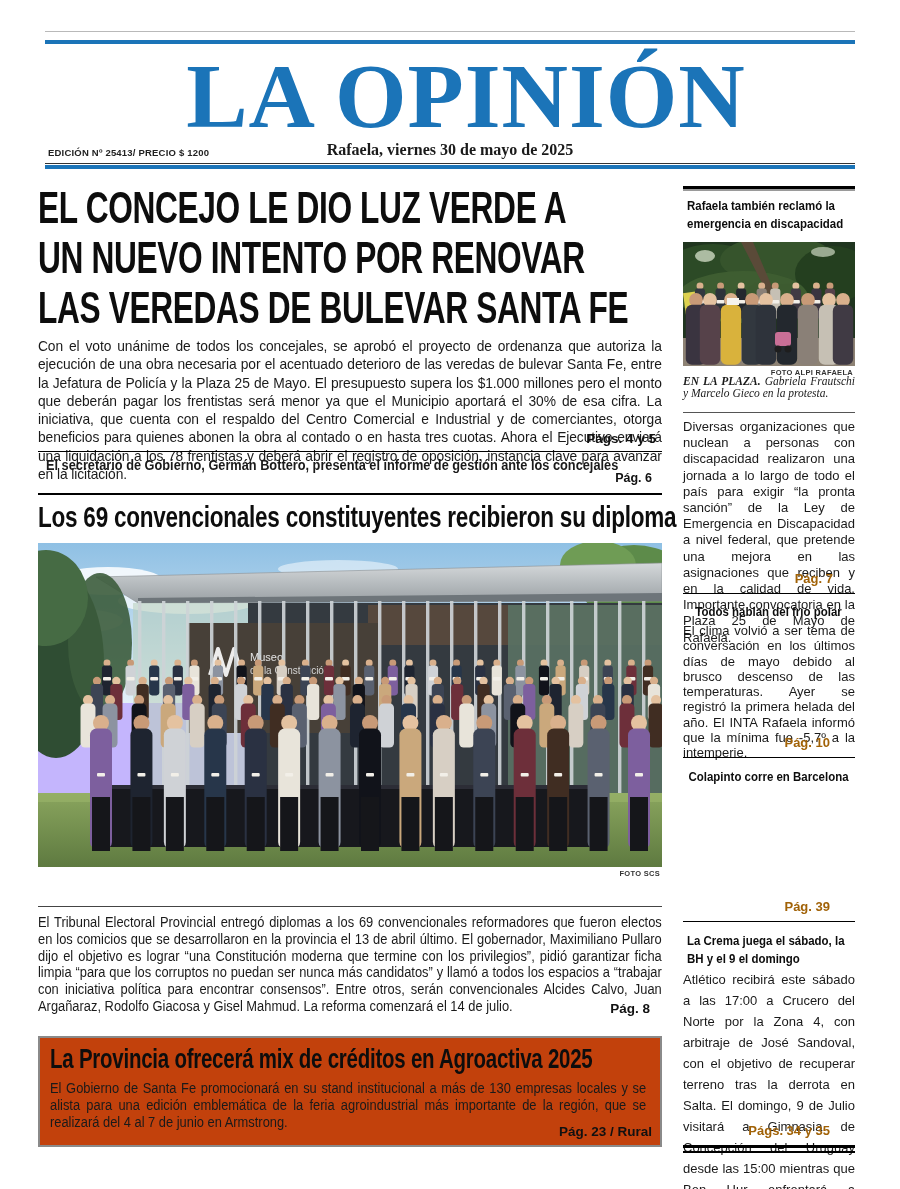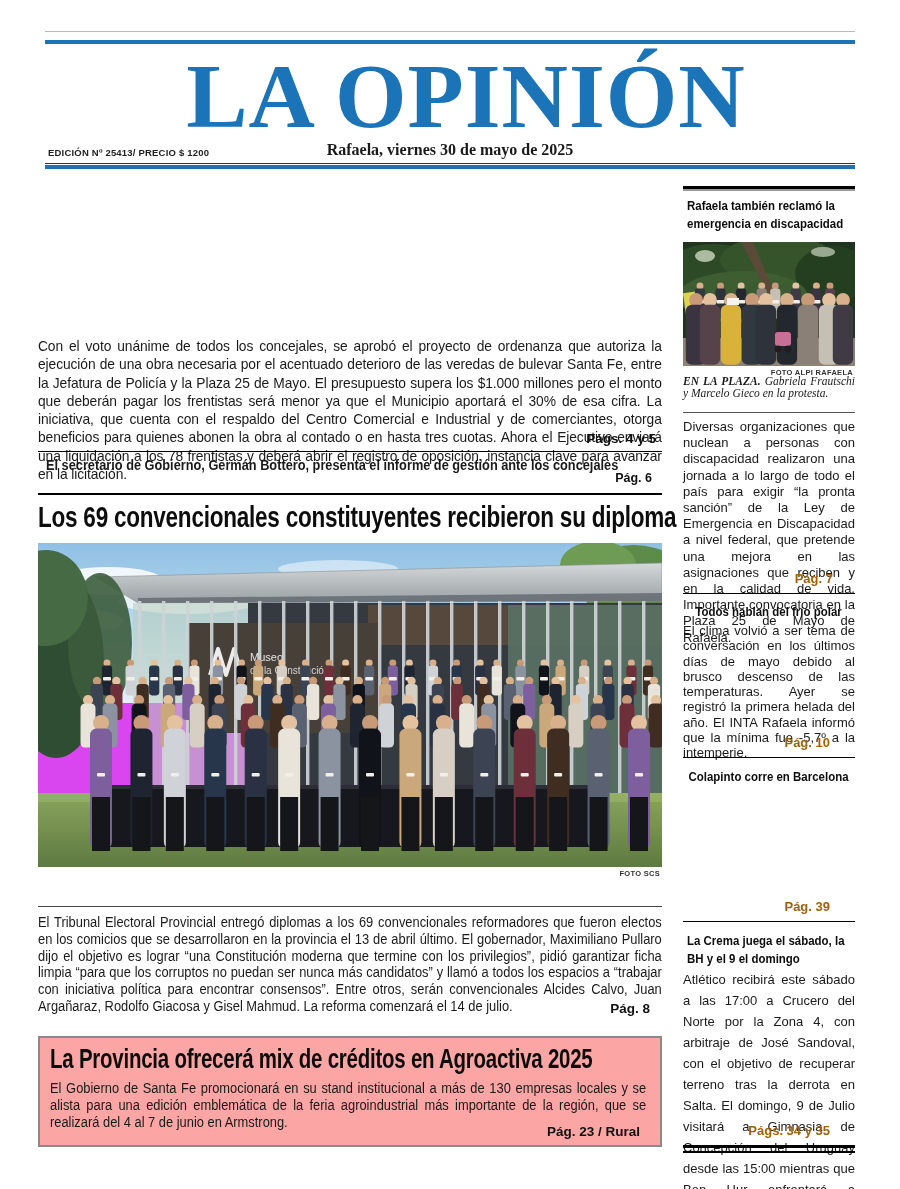--- a/index.html
+++ b/index.html
@@ -32,33 +32,33 @@
   .lead{top:154px;left:0;width:678px;font-size:15px;line-height:18.3px;transform:scaleX(.92);letter-spacing:-.1px;}
   .pref{font-weight:bold;color:#111;}
   .lead-ref{top:248px;right:6px;font-size:13.5px;}
   .rule-a{top:268px;left:0;width:624px;border-top:1px solid #000;}
   .strip-text{top:274px;left:8px;width:640px;font-weight:bold;font-size:14.5px;
               white-space:nowrap;transform:scaleX(.88);transform-origin:0 0;}
   .strip-ref{top:288px;right:10px;font-size:12.5px;margin-left:19px;}
   .rule-b{top:310px;left:0;width:624px;border-top:2.5px solid #000;}
   .h2{top:317px;left:0;font-weight:bold;color:#0d0d0d;font-size:30px;line-height:34px;
       white-space:nowrap;transform:scaleX(.75);letter-spacing:-.3px;}
-  .photo-main{top:360px;left:0;width:624px;height:324px;background:#d946ef;overflow:hidden;}
+  .photo-main{top:360px;left:0;width:624px;height:324px;background:#c4b5fd;overflow:hidden;}
   .credit-main{top:686px;right:2px;font-size:7.5px;font-weight:bold;color:#333;letter-spacing:.3px;}
   .caption-main{top:694px;left:0;width:624px;font-size:12px;line-height:13.5px;font-style:italic;}
   .caption-main b{font-style:italic;}
   .cap-rule{top:723px;left:0;width:624px;border-top:1px solid #444;}
   .body2{top:731px;left:0;width:678px;font-size:14px;line-height:16.8px;transform:scaleX(.92);}
   .pag8{top:818px;right:12px;font-size:13.5px;}
-  .agro-box{top:853px;left:0;width:620px;height:107px;border:2px solid #8a8a8a;background:#fca5a5;}
+  .agro-box{top:853px;left:0;width:620px;height:107px;border:2px solid #8a8a8a;background:#c2410c;}
   .h3{position:absolute;top:5px;left:10px;font-weight:bold;color:#0d0d0d;font-size:28px;line-height:32px;
       white-space:nowrap;transform:scaleX(.73);transform-origin:0 0;letter-spacing:-.3px;}
   .box-body{position:absolute;top:42px;left:10px;width:648px;font-size:14px;line-height:17px;
             transform:scaleX(.92);transform-origin:0 0;text-align:justify;}
-  .box-ref{position:absolute;bottom:6px;right:20px;font-size:13.5px;margin-left:8px;}
+  .box-ref{position:absolute;bottom:6px;right:8px;font-size:13.5px;margin-left:8px;}
 
   
   .sidebar{left:683px;top:183px;width:172px;height:970px;}
   .sb-toprule{top:3px;left:0;width:172px;border-top:3.5px solid #000;box-shadow:0 2px 0 #9a9a9a;}
   .sb-title{font-weight:bold;color:#0d0d0d;font-size:13.5px;line-height:17.5px;
             transform:scaleX(.85);transform-origin:0 0;width:117%;letter-spacing:0;}
   .sb-t1{top:14px;left:4px;}
   .sb-photo{top:59px;left:0;width:172px;height:124px;background:#3c5430;overflow:hidden;}
   .sb-credit{top:185px;right:2px;font-size:7.5px;font-weight:bold;color:#333;letter-spacing:.3px;}
   .sb-cap{top:193px;left:0;width:172px;font-size:11.5px;line-height:11.8px;font-style:italic;}
@@ -89,20 +89,25 @@
 <div class="abs hairline-top"></div>
 <div class="abs topline"></div>
 <div class="abs masthead serif blue">LA OPINIÓN</div>
 <div class="abs edition">EDICIÓN Nº 25413/ PRECIO $ 1200</div>
 <div class="abs dateline serif">Rafaela, viernes 30 de mayo de 2025</div>
 <div class="abs date-rule-thin"></div>
 <div class="abs date-rule-blue"></div>
 
 <div class="abs main-col">
 
+  <div class="abs" style="top:0;left:0;">
+    <span class="h1line cx">EL CONCEJO LE DIO LUZ VERDE A</span>
+    <span class="h1line cx">UN NUEVO INTENTO POR RENOVAR</span>
+    <span class="h1line cx">LAS VEREDAS DE BULEVAR SANTA FE</span>
+  </div>
 
   <div class="abs lead jus cx">Con el voto unánime de todos los concejales, se aprobó el proyecto de ordenanza que autoriza la ejecución de una obra necesaria por el acentuado deterioro de las veredas de bulevar Santa Fe, entre la Jefatura de Policía y la Plaza 25 de Mayo. El presupuesto supera los $1.000 millones pero el monto que deberán pagar los frentistas será menor ya que el Municipio aportará el 30% de esa cifra. La iniciativa, que cuenta con el respaldo del Centro Comercial e Industrial y de comerciantes, otorga beneficios para quienes abonen la obra al contado o en hasta tres cuotas. Ahora el Ejecutivo enviará una liquidación a los 78 frentistas y deberá abrir el registro de oposición, instancia clave para avanzar en la licitación.</div>
   <div class="abs lead-ref pref">Págs. 4 y 5</div>
 
   <div class="abs rule-a"></div>
   <div class="abs strip-text">El secretario de Gobierno, Germán Bottero, presenta el informe de gestión ante los concejales</div>
   <div class="abs strip-ref pref">Pág. 6</div>
   <div class="abs rule-b"></div>
 
   <div class="abs h2 cx">Los 69 convencionales constituyentes recibieron su diploma</div>

